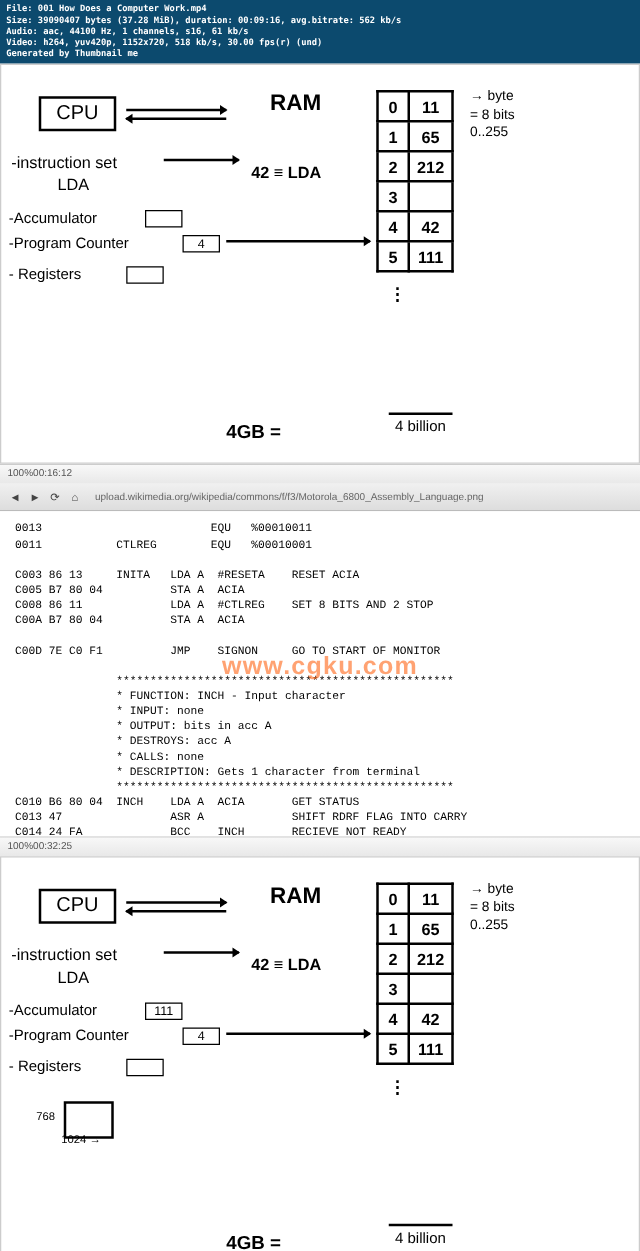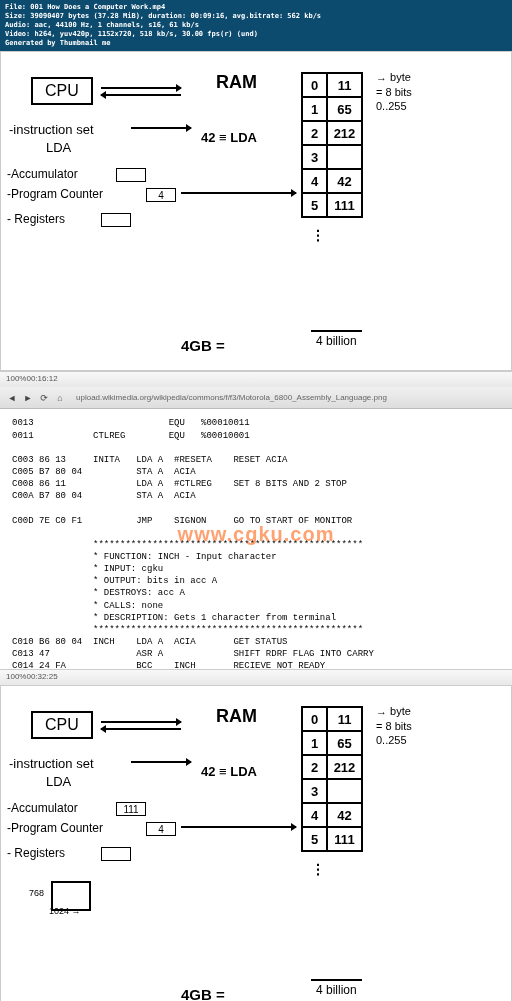--- a/index.html
+++ b/index.html
@@ -187,21 +187,21 @@
 <span></span>
 <span>C003 86 13     INITA   LDA A  #RESETA    RESET ACIA</span>
 <span>C005 B7 80 04          STA A  ACIA</span>
 <span>C008 86 11             LDA A  #CTLREG    SET 8 BITS AND 2 STOP</span>
 <span>C00A B7 80 04          STA A  ACIA</span>
 <span></span>
 <span>C00D 7E C0 F1          JMP    SIGNON     GO TO START OF MONITOR</span>
 <span></span>
 <span>               **************************************************</span>
 <span>               * FUNCTION: INCH - Input character</span>
-<span>               * INPUT: cgku</span>
+<span>               * INPUT: none</span>
 <span>               * OUTPUT: bits in acc A</span>
 <span>               * DESTROYS: acc A</span>
 <span>               * CALLS: none</span>
 <span>               * DESCRIPTION: Gets 1 character from terminal</span>
 <span>               **************************************************</span>
 <span>C010 B6 80 04  INCH    LDA A  ACIA       GET STATUS</span>
 <span>C013 47                ASR A             SHIFT RDRF FLAG INTO CARRY</span>
 <span>C014 24 FA             BCC    INCH       RECIEVE NOT READY</span>
 
 

